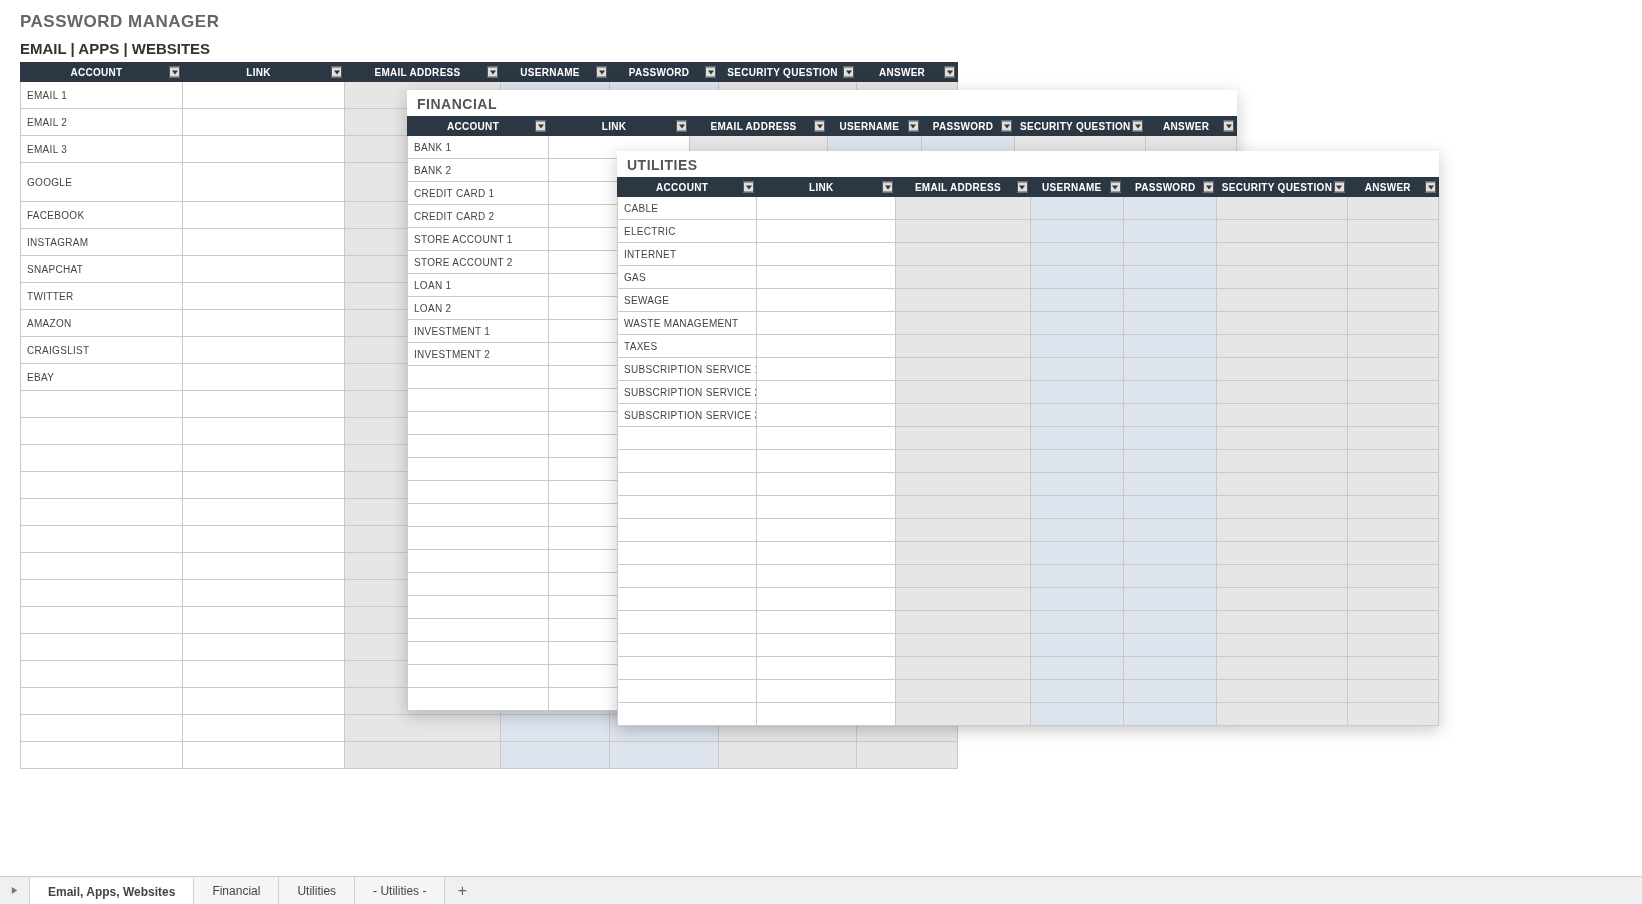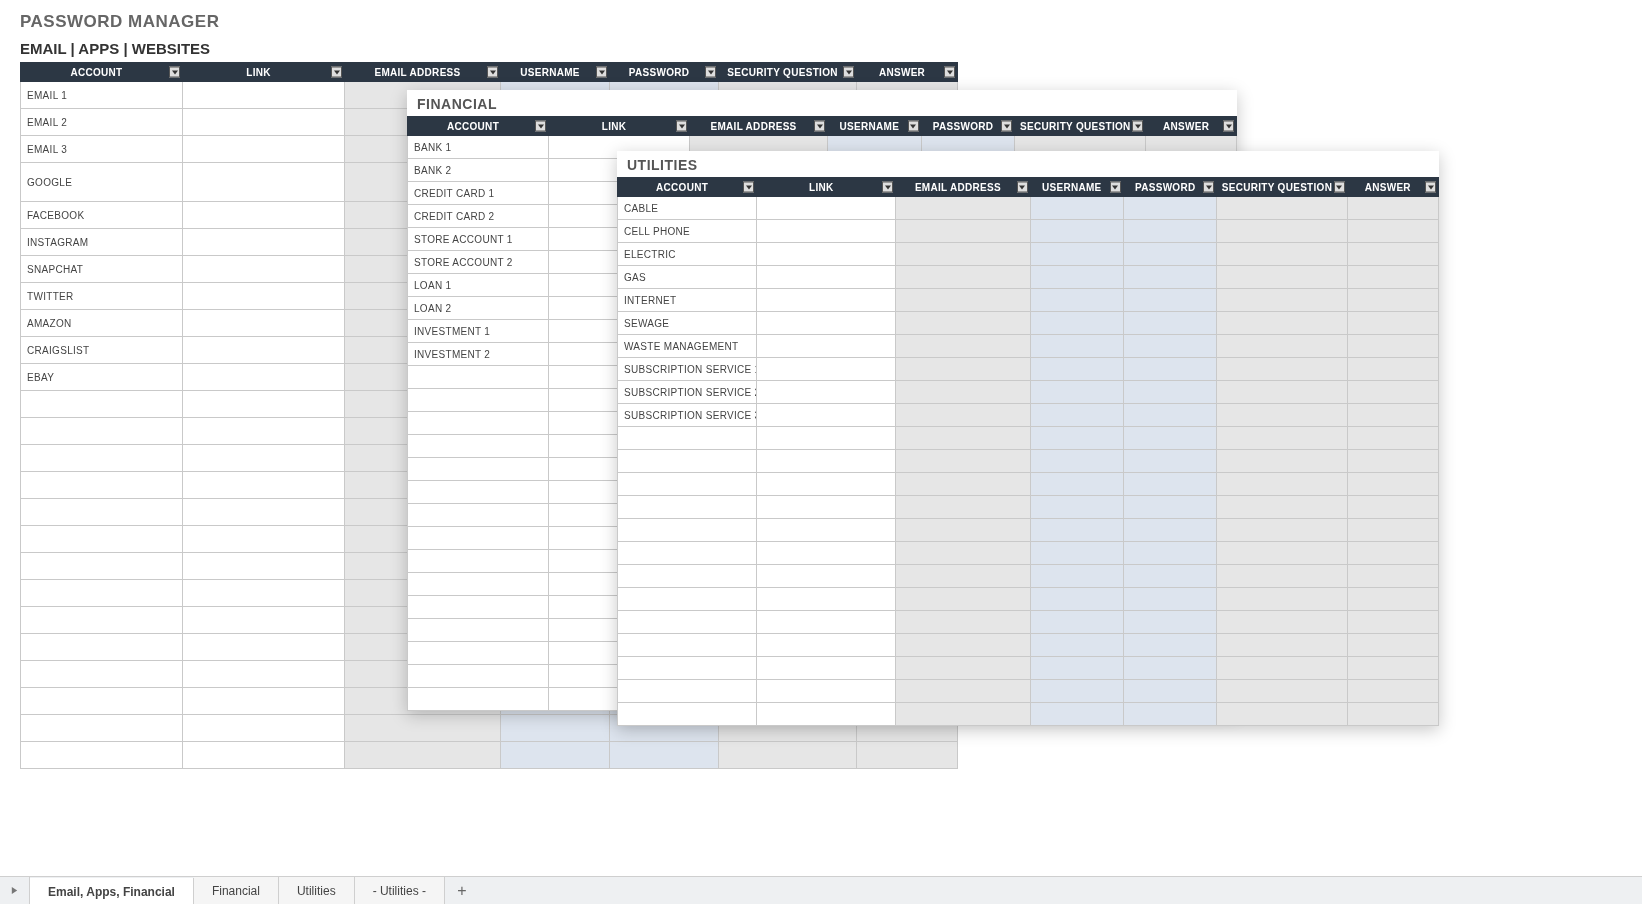--- a/index.html
+++ b/index.html
@@ -707,66 +707,66 @@
           <tr>
             <td class="acct" style="height: 23px;">CABLE</td>
             <td style="height: 23px;"></td>
             <td class="alt" style="height: 23px;"></td>
             <td class="blue" style="height: 23px;"></td>
             <td class="blue" style="height: 23px;"></td>
             <td class="alt" style="height: 23px;"></td>
             <td class="alt" style="height: 23px;"></td>
           </tr>
           <tr>
-            <td class="acct" style="height: 23px;">CELL PHONE</td>
-            <td style="height: 23px;"></td>
-            <td class="alt" style="height: 23px;"></td>
-            <td class="blue" style="height: 23px;"></td>
-            <td class="blue" style="height: 23px;"></td>
-            <td class="alt" style="height: 23px;"></td>
-            <td class="alt" style="height: 23px;"></td>
-          </tr>
-          <tr>
             <td class="acct" style="height: 23px;">ELECTRIC</td>
             <td style="height: 23px;"></td>
             <td class="alt" style="height: 23px;"></td>
             <td class="blue" style="height: 23px;"></td>
             <td class="blue" style="height: 23px;"></td>
             <td class="alt" style="height: 23px;"></td>
             <td class="alt" style="height: 23px;"></td>
           </tr>
           <tr>
+            <td class="acct" style="height: 23px;">INTERNET</td>
+            <td style="height: 23px;"></td>
+            <td class="alt" style="height: 23px;"></td>
+            <td class="blue" style="height: 23px;"></td>
+            <td class="blue" style="height: 23px;"></td>
+            <td class="alt" style="height: 23px;"></td>
+            <td class="alt" style="height: 23px;"></td>
+          </tr>
+          <tr>
             <td class="acct" style="height: 23px;">GAS</td>
             <td style="height: 23px;"></td>
             <td class="alt" style="height: 23px;"></td>
             <td class="blue" style="height: 23px;"></td>
             <td class="blue" style="height: 23px;"></td>
             <td class="alt" style="height: 23px;"></td>
             <td class="alt" style="height: 23px;"></td>
           </tr>
           <tr>
-            <td class="acct" style="height: 23px;">INTERNET</td>
-            <td style="height: 23px;"></td>
-            <td class="alt" style="height: 23px;"></td>
-            <td class="blue" style="height: 23px;"></td>
-            <td class="blue" style="height: 23px;"></td>
-            <td class="alt" style="height: 23px;"></td>
-            <td class="alt" style="height: 23px;"></td>
-          </tr>
-          <tr>
             <td class="acct" style="height: 23px;">SEWAGE</td>
             <td style="height: 23px;"></td>
             <td class="alt" style="height: 23px;"></td>
             <td class="blue" style="height: 23px;"></td>
             <td class="blue" style="height: 23px;"></td>
             <td class="alt" style="height: 23px;"></td>
             <td class="alt" style="height: 23px;"></td>
           </tr>
           <tr>
             <td class="acct" style="height: 23px;">WASTE MANAGEMENT</td>
+            <td style="height: 23px;"></td>
+            <td class="alt" style="height: 23px;"></td>
+            <td class="blue" style="height: 23px;"></td>
+            <td class="blue" style="height: 23px;"></td>
+            <td class="alt" style="height: 23px;"></td>
+            <td class="alt" style="height: 23px;"></td>
+          </tr>
+          <tr>
+            <td class="acct" style="height: 23px;">TAXES</td>
             <td style="height: 23px;"></td>
             <td class="alt" style="height: 23px;"></td>
             <td class="blue" style="height: 23px;"></td>
             <td class="blue" style="height: 23px;"></td>
             <td class="alt" style="height: 23px;"></td>
             <td class="alt" style="height: 23px;"></td>
           </tr>
           <tr>
             <td class="acct" style="height: 23px;">SUBSCRIPTION SERVICE 1</td>
             <td style="height: 23px;"></td>
@@ -916,19 +916,19 @@
   </div>
 </div>
 
 <div class="tabs">
   <div class="nav-arrow">
     <svg width="9" height="9" viewBox="0 0 10 10">
         <polygon points="2,1 8,5 2,9" fill="#777"></polygon>
       </svg>
   </div>
   <div id="tabs-holder" style="display:flex;">
-      <div class="tab-item active">Email, Apps, Financial</div>
+      <div class="tab-item active">Email, Apps, Websites</div>
       <div class="tab-item">Financial</div>
       <div class="tab-item">Utilities</div>
       <div class="tab-item">- Utilities -</div>
     </div>
   <div class="tab-add">+</div>
 </div>
 
 </body></html>

